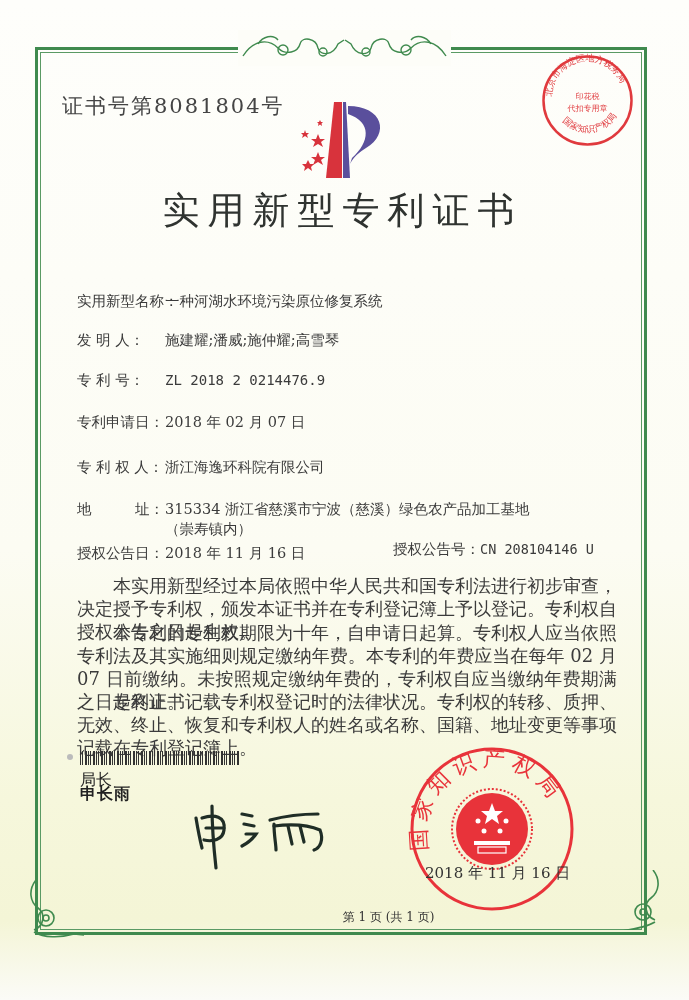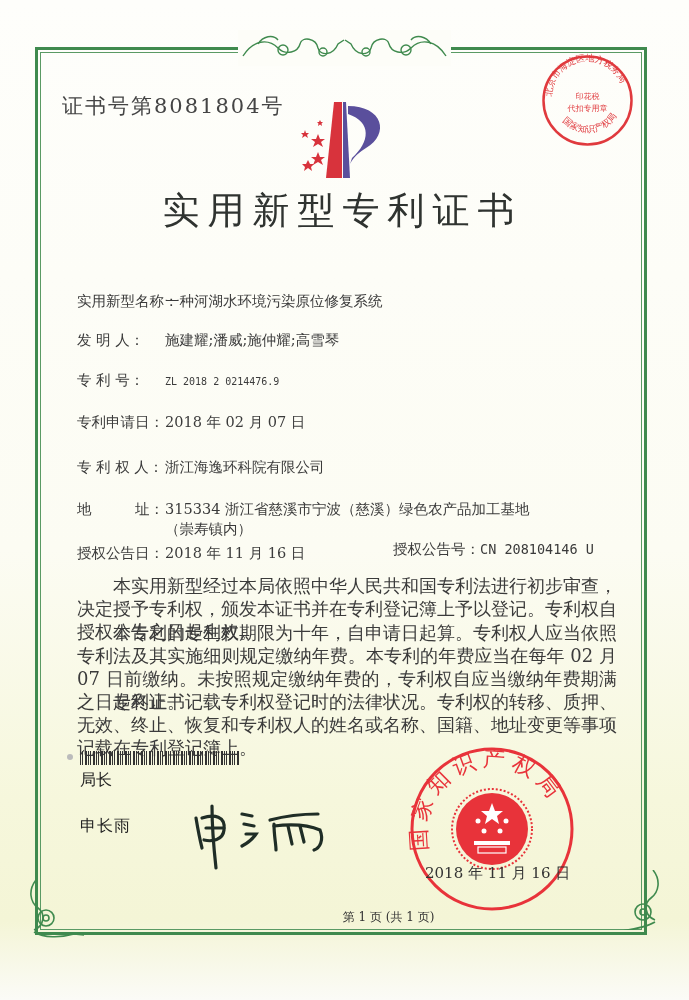--- a/index.html
+++ b/index.html
@@ -51,21 +51,21 @@
     }
     .barcode {
       position: absolute; left: 80px; top: 751px; width: 160px; height: 14px;
       background: repeating-linear-gradient(90deg, #333 0 1px, transparent 1px 2px, #333 2px 3px, transparent 3px 5px, #333 5px 7px, transparent 7px 8px);
     }
     .barcode-dot { position: absolute; left: 67px; top: 754px; width: 6px; height: 6px; border-radius: 50%; background: #bbb; }
     .director-title, .director-name {
       position: absolute; left: 80px; font-family: "DejaVu Sans", "Liberation Sans", sans-serif; font-size: 16px; color: #222;
     }
     .director-title { top: 770px; }
-    .director-name { top: 816px; letter-spacing: 1px; }
+    .director-name { top: 784px; letter-spacing: 1px; font-weight: bold; }
     .signature { position: absolute; left: 190px; top: 800px; width: 150px; height: 70px; }
     .seal { position: absolute; left: 408px; top: 745px; width: 168px; height: 168px; }
     .seal-date {
       position: absolute; left: 425px; top: 864px; font-size: 15px; color: #333;
     }
     .page-footer {
       position: absolute; left: 0; width: 689px; top: 909px; text-align: center; font-size: 12px; color: #333; padding-left: 44px;
     }
   </style>
 </head>
@@ -135,21 +135,21 @@
 
 <div class="title">实用新型专利证书</div>
 
 <div class="field" style="top:292px;">
   <span class="lbl">实用新型名称：</span><span class="val">一种河湖水环境污染原位修复系统</span>
 </div>
 <div class="field" style="top:331px;">
   <span class="lbl" style="width:88px;">发 明 人：</span><span class="val">施建耀;潘威;施仲耀;高雪琴</span>
 </div>
 <div class="field" style="top:371px;">
-  <span class="lbl">专 利 号：</span><span class="val" style="font-family:'DejaVu Sans Mono','Liberation Mono',monospace;font-size:10px;">ZL 2018 2 0214476.9</span>
+  <span class="lbl">专 利 号：</span><span class="val" style="font-family:'DejaVu Sans Mono','Liberation Mono',monospace;font-size:14px;">ZL 2018 2 0214476.9</span>
 </div>
 <div class="field" style="top:413px;">
   <span class="lbl">专利申请日：</span><span class="val">2018 年 02 月 07 日</span>
 </div>
 <div class="field" style="top:458px;">
   <span class="lbl">专 利 权 人：</span><span class="val">浙江海逸环科院有限公司</span>
 </div>
 <div class="field" style="top:500px;">
   <span class="lbl">地　　　址：</span><span class="val">315334 浙江省慈溪市宁波（慈溪）绿色农产品加工基地</span>
 </div>

